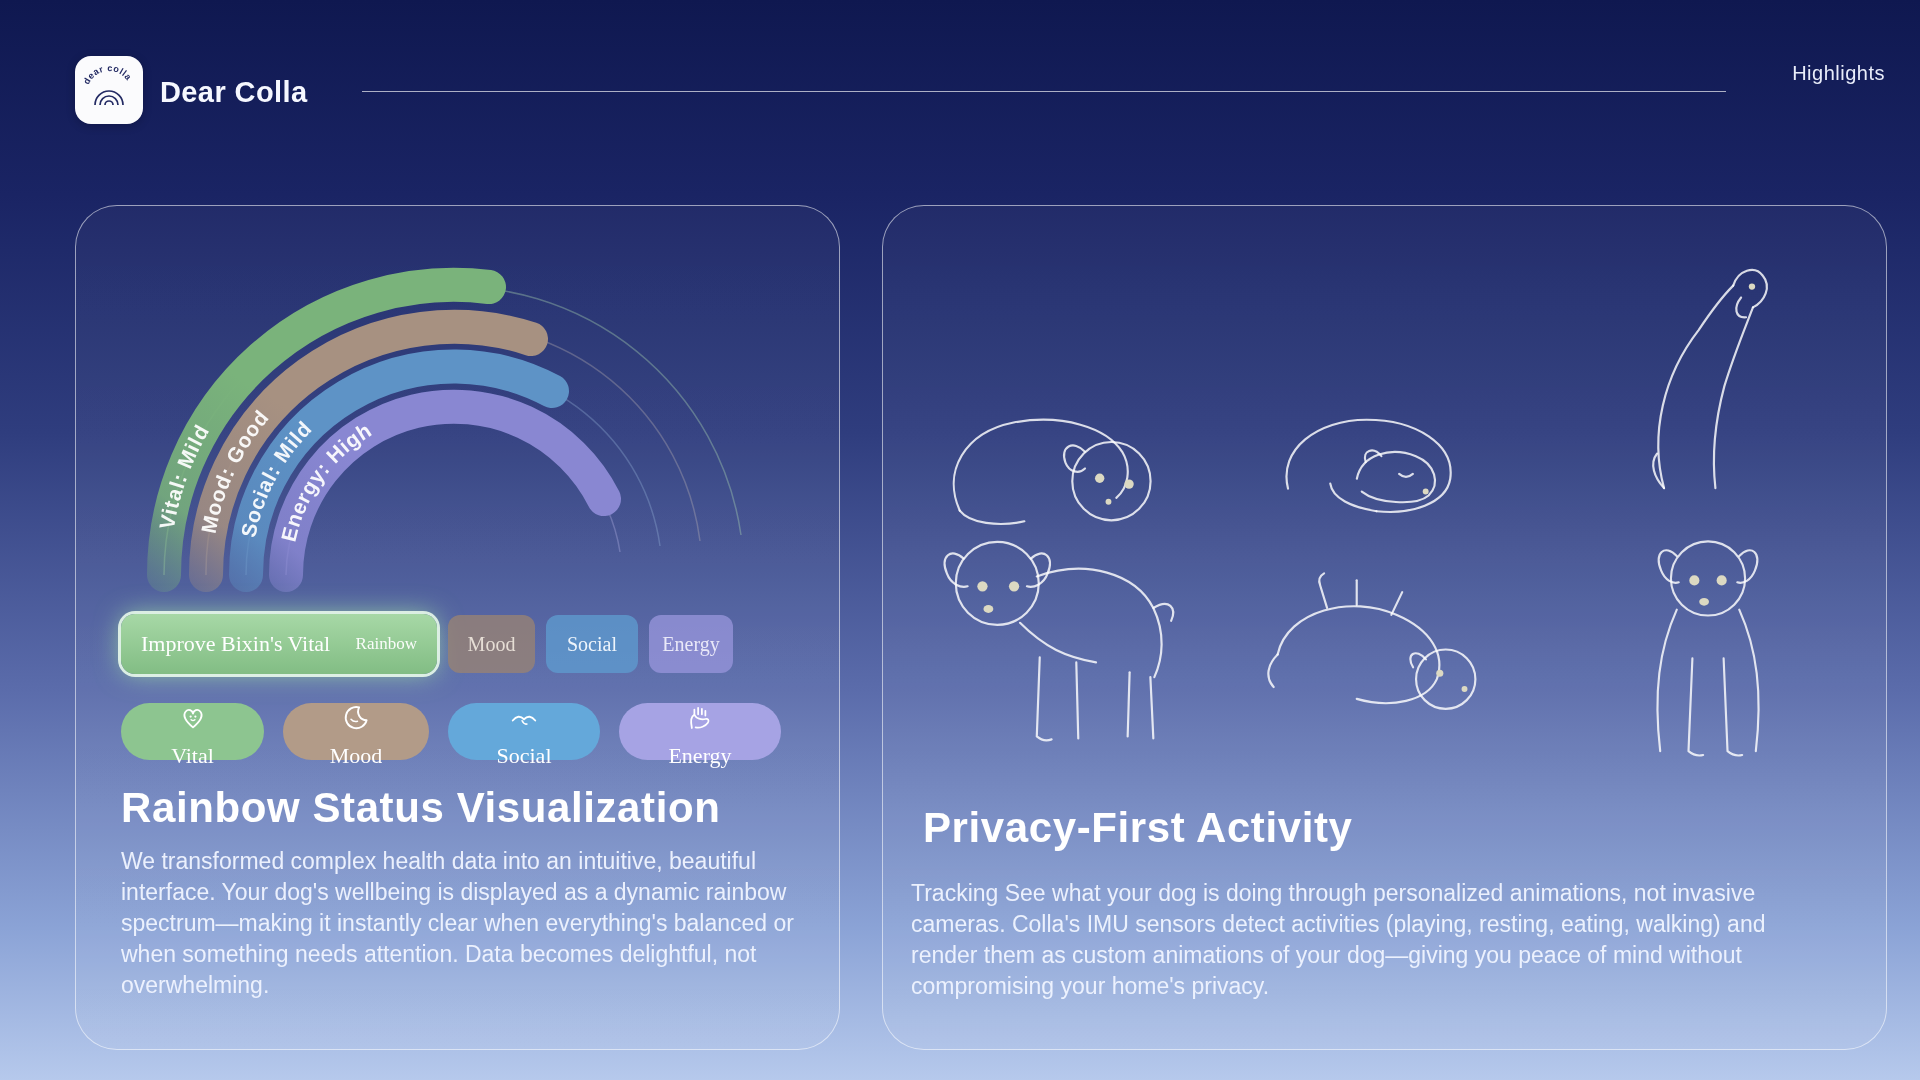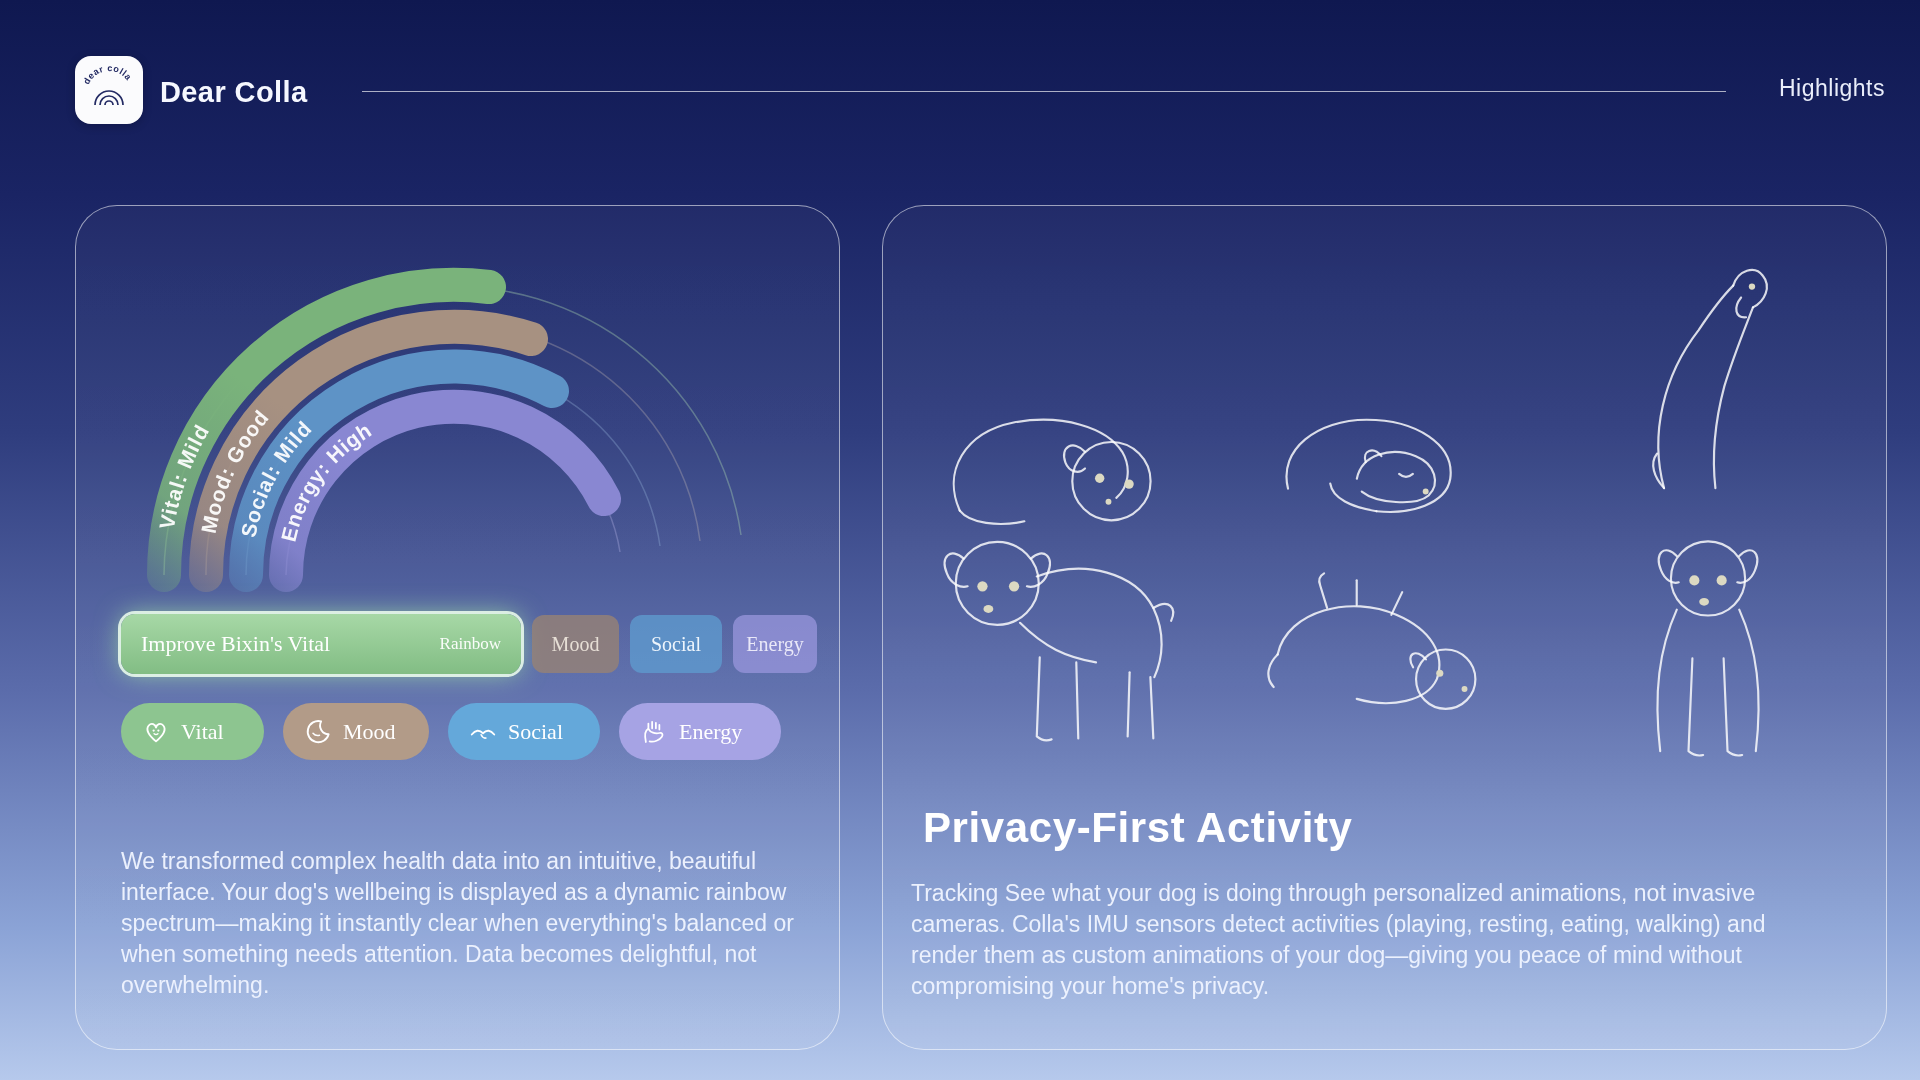--- a/index.html
+++ b/index.html
@@ -19,21 +19,21 @@
   }
   .brand {
     position:absolute; left:160px; top:76px; font-size:29px; font-weight:700;
     letter-spacing:0.4px; color:#f6f8ff;
   }
   .header-line {
     position:absolute; left:362px; top:91px; width:1364px; height:1px;
     background:rgba(255,255,255,0.65);
   }
   .nav-highlights {
-    position:absolute; right:35px; top:75px; font-size:23px; color:#e9edfa;
+    position:absolute; right:35px; top:62px; font-size:20px; color:#e9edfa;
     letter-spacing:0.5px; cursor:pointer; background:none; border:none;
     font-family:"Liberation Sans", sans-serif;
   }
 
   
   .card {
     position:absolute; top:205px; border:1.5px solid rgba(255,255,255,0.55);
     border-radius:42px;
     background:linear-gradient(180deg, rgba(255,255,255,0.03), rgba(255,255,255,0.06));
   }
@@ -55,41 +55,41 @@
   
   .rainbow { position:absolute; left:0; top:0; width:765px; height:400px; overflow:visible; }
   .arc-label {
     font-family:"Liberation Sans", sans-serif; font-size:21px; font-weight:600;
     letter-spacing:1px; fill:rgba(255,255,255,0.93);
   }
 
   
   .pill-row1 { position:absolute; left:45px; top:408px; display:flex; gap:11px; align-items:center; }
   .action-pill {
-    width:400px; height:60px; border-radius:14px; border:none; cursor:pointer;
+    width:316px; height:60px; border-radius:14px; border:none; cursor:pointer;
     background:linear-gradient(180deg,#a7d8a6,#82bd84);
     box-shadow:0 0 0 3px rgba(238,255,238,0.85), 0 0 26px rgba(165,230,165,0.75);
     display:flex; align-items:center; justify-content:space-between; padding:0 20px;
     font-family:"Liberation Serif", serif;
   }
   .action-pill .label { font-size:22px; color:#ffffff; }
   .action-pill .badge { font-size:17px; color:rgba(255,255,255,0.95); }
   .tab {
     height:58px; border:none; border-radius:12px; cursor:pointer;
     font-family:"Liberation Serif", serif; font-size:20px;
   }
   .tab-mood   { width:87px; background:rgba(152,131,115,0.78); color:#e6ded5; }
   .tab-social { width:92px; background:rgba(94,152,205,0.82);  color:#eef5fc; }
   .tab-energy { width:84px; background:rgba(148,146,216,0.82); color:#e9e8f8; }
 
   .pill-row2 { position:absolute; left:45px; top:497px; display:flex; gap:19px; }
   .legend-pill {
     height:57px; border:none; border-radius:29px; cursor:pointer;
     display:flex; align-items:center; gap:10px; padding:0 20px;
-    font-family:"Liberation Serif", serif; font-size:22px; color:#ffffff;
+    font-family:"Liberation Serif", serif; font-size:22px; color:#ffffff;flex-direction:column;
   }
   .legend-pill svg { flex:0 0 auto; }
   .lp-vital  { width:143px; background:#8dc590; }
   .lp-mood   { width:146px; background:#b29b88; }
   .lp-social { width:152px; background:#64a8da; }
   .lp-energy { width:162px; background:#a6a3e4; }
 
   
   .dog { position:absolute; }
   .dog path, .dog circle.o, .dog ellipse.o {
@@ -204,20 +204,21 @@
       </button>
       <button class="legend-pill lp-energy">
         <svg width="30" height="30" viewBox="0 0 24 24">
           <path d="M5.5 20 C4.5 15 5 10.5 7.5 9.5 L7.5 5.2 M10.5 9 L10.5 3.8 M13.5 9 L13.5 4.6 M16.3 10 L16.3 6.2" fill="none" stroke="#fff" stroke-width="1.4" stroke-linecap="round"></path>
           <path d="M7.5 9.5 C9 12.5 13 13.5 16.3 12.8 C18.5 12.3 19.5 14 18.3 15.8 C16.5 18.5 12 20.5 8.5 19.5" fill="none" stroke="#fff" stroke-width="1.4" stroke-linecap="round"></path>
         </svg>
         <span>Energy</span>
       </button>
     </div>
 
+    <h2 class="card-title">Rainbow Status Visualization</h2>
     <p class="card-body">We transformed complex health data into an intuitive, beautiful interface. Your dog's wellbeing is displayed as a dynamic rainbow spectrum—making it instantly clear when everything's balanced or when something needs attention. Data becomes delightful, not overwhelming.</p>
   </section>
 
   <section class="card card-right">
 
     <svg class="dog" style="left:43px; top:192px;" width="273" height="137" viewBox="0 0 270 140">
       <path d="M30,115 C12,75 35,35 85,25 C135,16 180,30 196,55 C206,72 202,92 190,102"></path>
       <path d="M30,115 C40,128 70,132 96,126"></path>
       <circle class="o" cx="185" cy="85" r="40"></circle>
       <path d="M158,55 C146,42 132,50 138,66 C142,76 152,78 158,72"></path>

